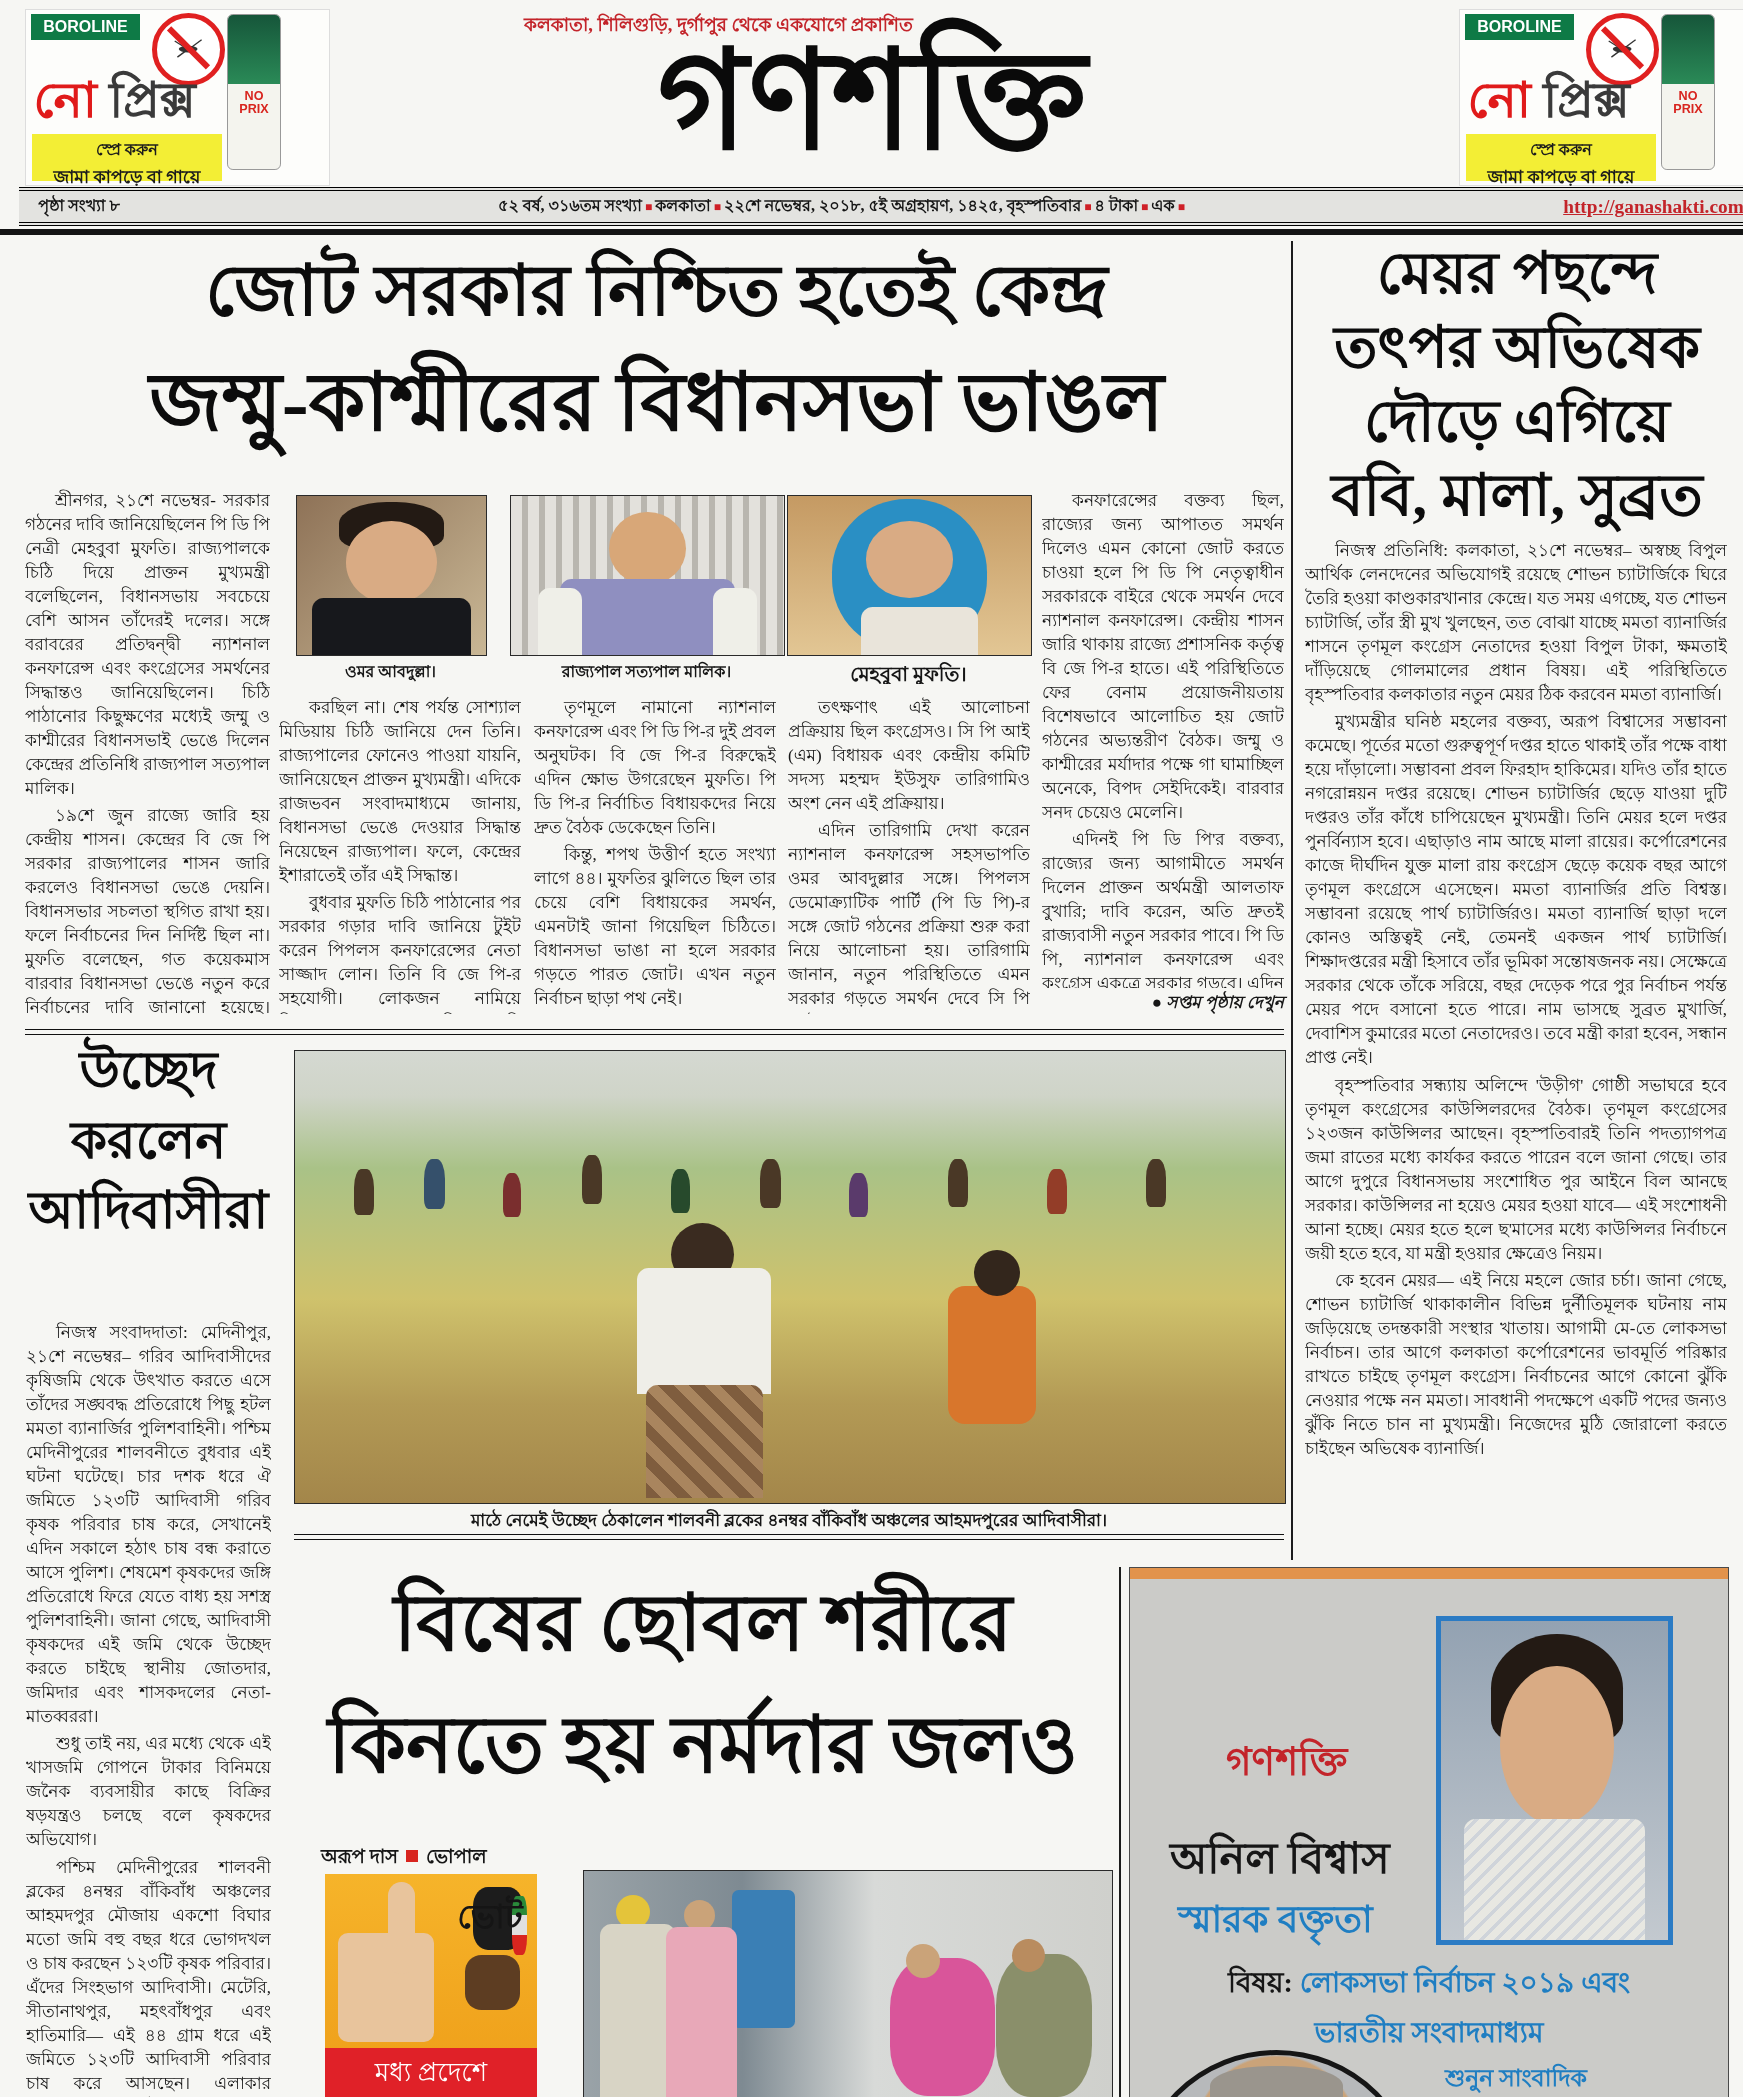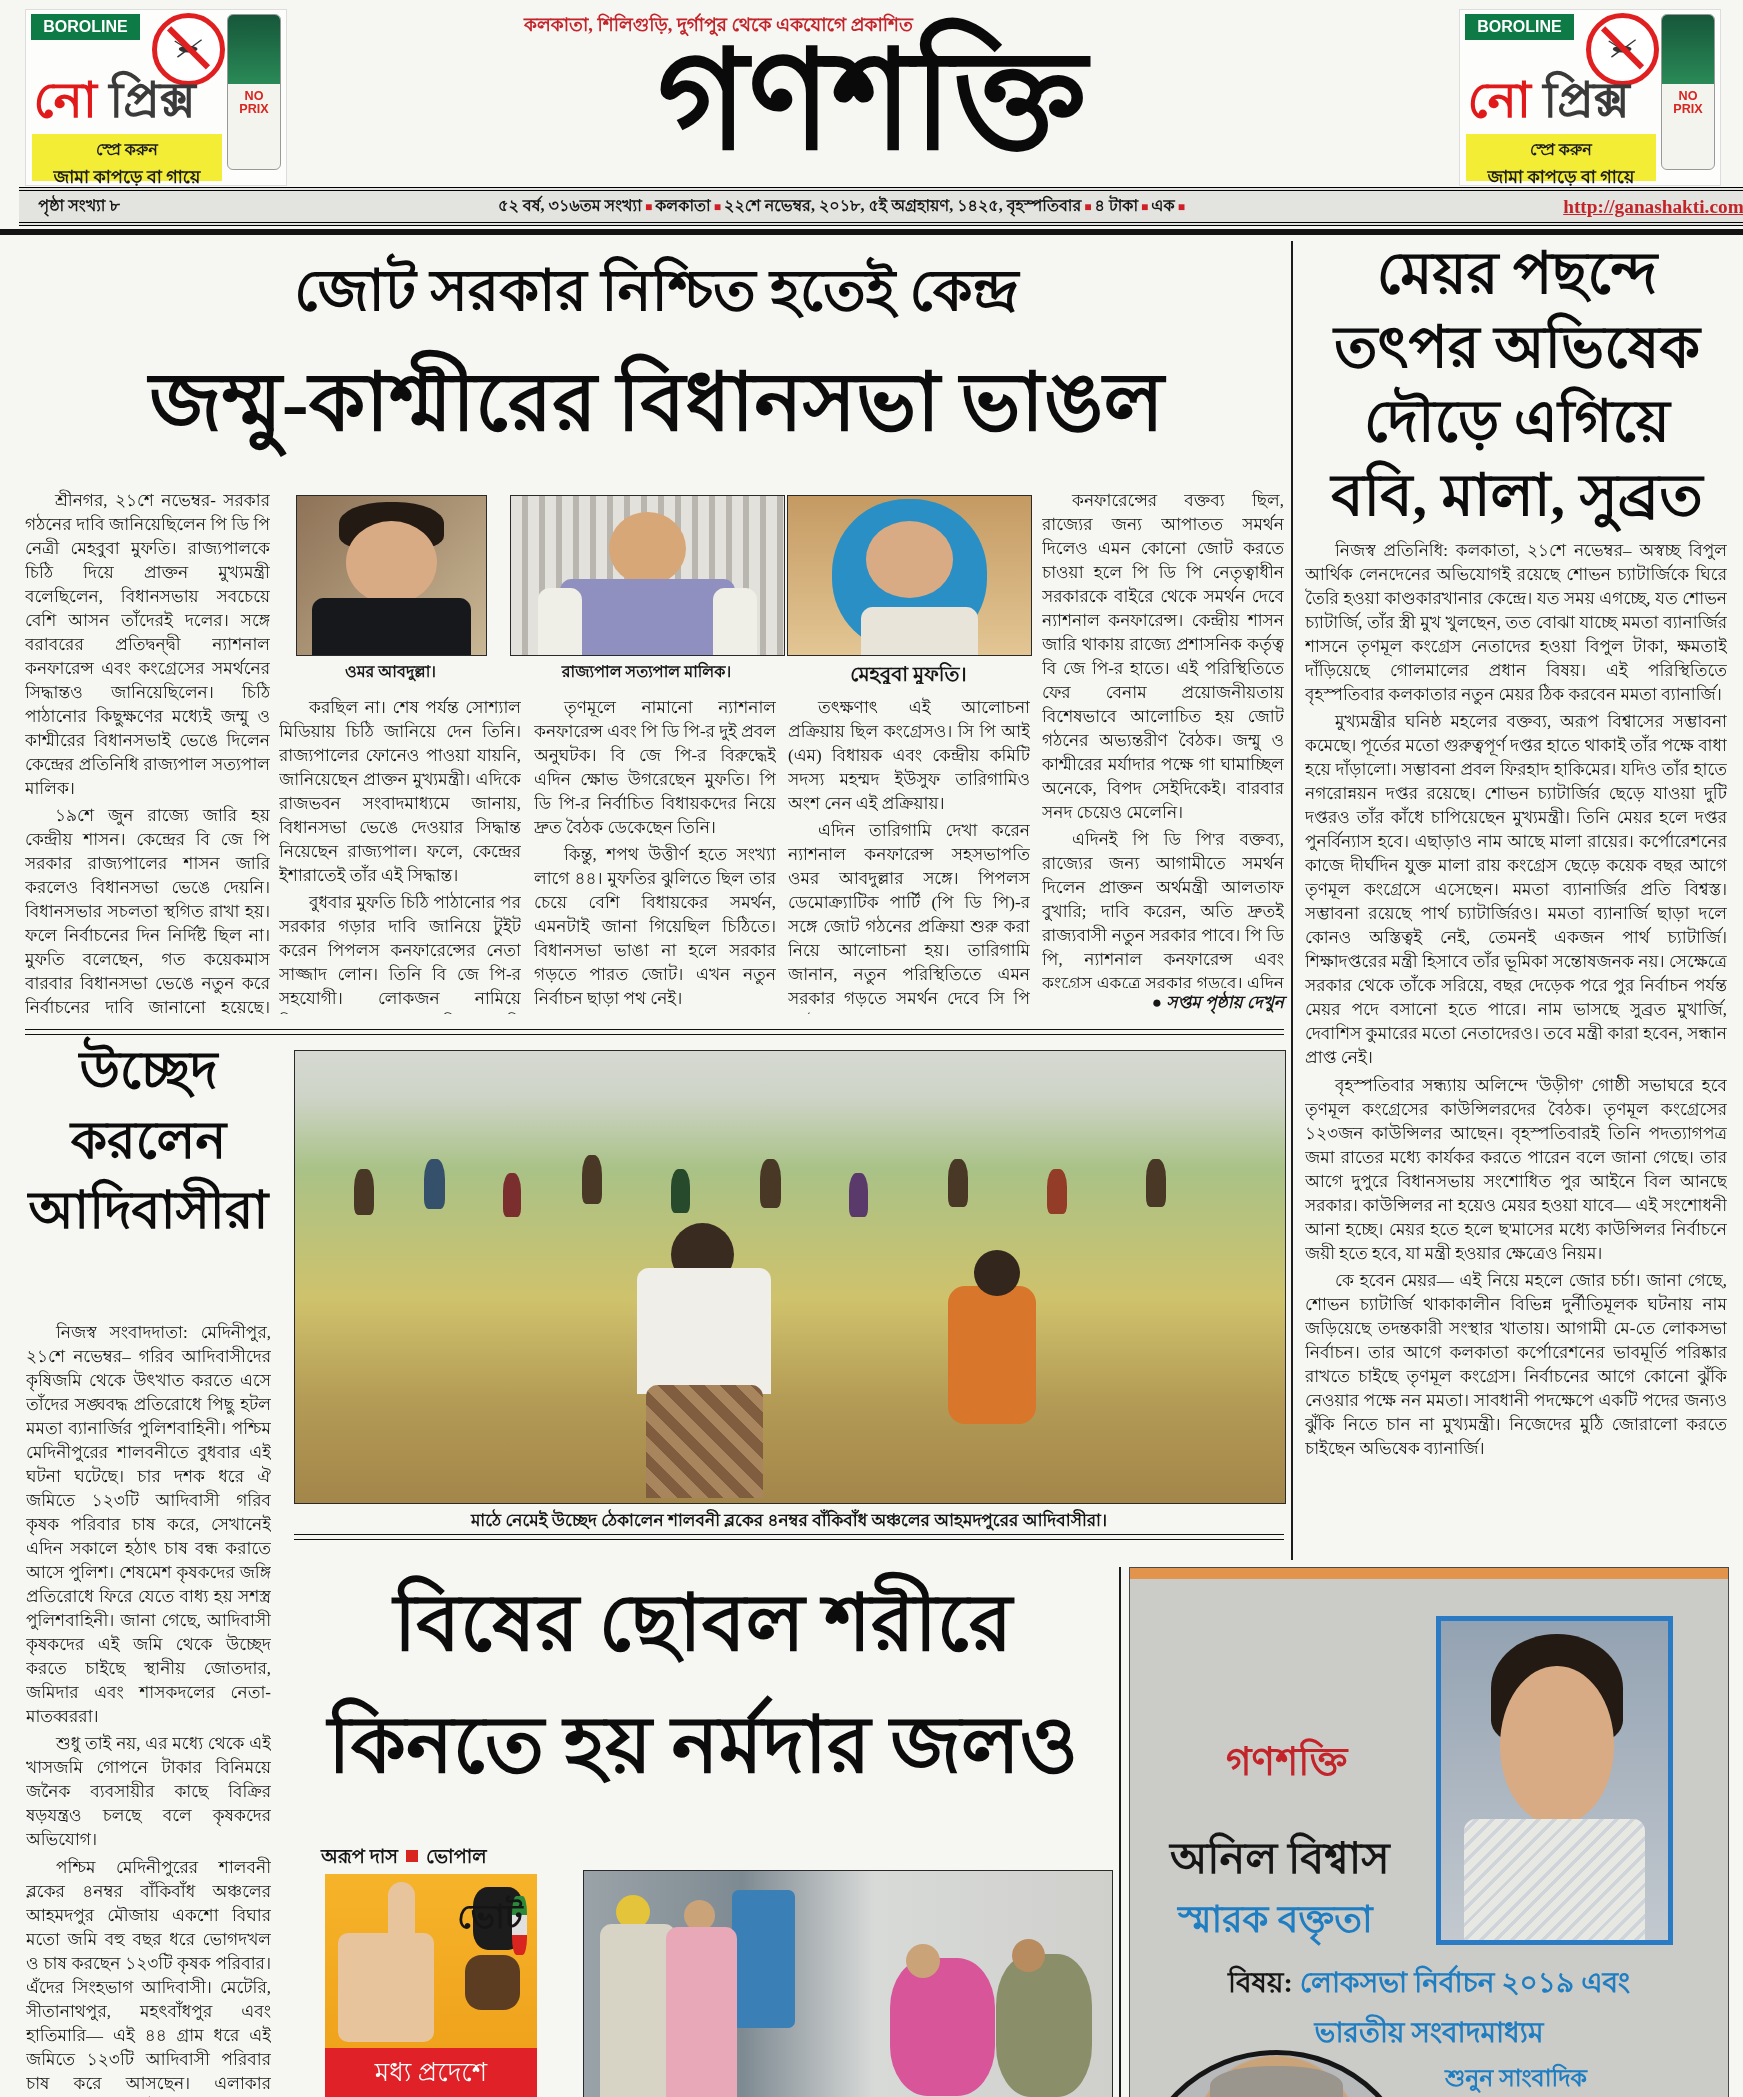--- a/index.html
+++ b/index.html
@@ -16,21 +16,21 @@
   .hrule-heavy{background:#141414;}
   
   #dateline{background:#e3e3e0;border-top:4.2px double #000;border-bottom:4.2px double #000;
             display:flex;align-items:center;font-size:16px;font-weight:bold;box-sizing:border-box;padding:0 19.3px;}
   #date-center{flex:1;text-align:center;}
   #date-center span::after{content:" ■ ";color:#cf2027;font-size:0.75em;}
   #date-url{color:#c3242a;text-decoration:underline;font-size:19.3px;}
   
   #tagline{color:#c3242a;font-weight:bold;font-size:18.5px;}
   #logo{font-weight:bold;text-align:center;font-size:138px;line-height:151px;color:#0a0a0a;}
-  .ad-boro{background:#fdfdfb;border:0.8px solid #ddd;}
+  .ad-boro{background:#fdfdfb;border:0.8px solid #ddd;padding-left:43px;}
   .boro-brand{background:#0e7a46;color:#fff;font-family:"Liberation Sans",sans-serif;
               font-weight:bold;font-size:16px;text-align:center;line-height:26px;}
   .ban-circle{border:5.5px solid #e02020;border-radius:50%;background:#fff;}
   .ban-slash{position:absolute;left:6%;top:44%;width:88%;height:5.9px;background:#e02020;transform:rotate(45deg);}
   .mosq{position:absolute;left:18%;top:22%;width:64%;height:50%;}
   .no-red{color:#e01a1a;font-weight:bold;}
   .prix-dark{color:#3a3a3a;font-weight:bold;}
   .yellow-band{background:#f3ee35;text-align:center;font-weight:bold;color:#1c1c1c;}
   .can{border:0.8px solid #999;border-radius:5.9px;background:#f4f4ee;overflow:hidden;}
   .can-top{background:linear-gradient(#16563a,#2a8a57);height:45%;}
@@ -125,21 +125,21 @@
   <div id="tagline" class="abs" style="left:524px;top:11px;width:696px;height:25px;">কলকাতা, শিলিগুড়ি, দুর্গাপুর থেকে একযোগে প্রকাশিত</div>
   <div id="logo" class="abs" style="left:461px;top:26px;width:822px;height:156px;">গণশক্তি</div>
 
   <div id="dateline" class="abs" style="left:4px;top:187px;width:1744px;height:39px;margin-left:15px;">
     <span>পৃষ্ঠা সংখ্যা ৮</span>
     <span id="date-center"><span>৫২ বর্ষ, ৩১৬তম সংখ্যা</span><span>কলকাতা</span><span>২২শে নভেম্বর, ২০১৮, ৫ই অগ্রহায়ণ, ১৪২৫, বৃহস্পতিবার</span><span>৪ টাকা</span><span>এক</span></span>
     <span id="date-url">http://ganashakti.com</span>
   </div>
   <div class="abs hrule-heavy" style="left:0;top:229px;width:1744px;height:5.9px;"></div>
 
-  <div class="headline abs" style="left:25px;top:241px;width:1263px;height:102px;font-size:57px;line-height:100px;">জোট সরকার নিশ্চিত হতেই কেন্দ্র</div>
+  <div class="headline abs" style="left:25px;top:241px;width:1263px;height:102px;font-size:71px;line-height:100px;">জোট সরকার নিশ্চিত হতেই কেন্দ্র</div>
   <div class="headline abs" style="left:25px;top:345px;width:1263px;height:126px;font-size:81px;line-height:117px;">জম্মু-কাশ্মীরের বিধানসভা ভাঙল</div>
 
   <div class="body-text abs" style="left:25px;top:489px;width:245px;height:525px;">
       <p>শ্রীনগর, ২১শে নভেম্বর- সরকার গঠনের দাবি জানিয়েছিলেন পি ডি পি নেত্রী মেহবুবা মুফতি। রাজ্যপালকে চিঠি দিয়ে প্রাক্তন মুখ্যমন্ত্রী বলেছিলেন, বিধানসভায় সবচেয়ে বেশি আসন তাঁদেরই দলের। সঙ্গে বরাবরের প্রতিদ্বন্দ্বী ন্যাশনাল কনফারেন্স এবং কংগ্রেসের সমর্থনের সিদ্ধান্তও জানিয়েছিলেন। চিঠি পাঠানোর কিছুক্ষণের মধ্যেই জম্মু ও কাশ্মীরের বিধানসভাই ভেঙে দিলেন কেন্দ্রের প্রতিনিধি রাজ্যপাল সত্যপাল মালিক।</p>
       <p>১৯শে জুন রাজ্যে জারি হয় কেন্দ্রীয় শাসন। কেন্দ্রের বি জে পি সরকার রাজ্যপালের শাসন জারি করলেও বিধানসভা ভেঙে দেয়নি। বিধানসভার সচলতা স্থগিত রাখা হয়। ফলে নির্বাচনের দিন নির্দিষ্ট ছিল না। মুফতি বলেছেন, গত কয়েকমাস বারবার বিধানসভা ভেঙে নতুন করে নির্বাচনের দাবি জানানো হয়েছে। ন্যাশনাল কনফারেন্স নেতা ওমর আবদুল্লাও বলেছেন, বারবার বিধানসভা ভেঙে নতুন নির্বাচনের দাবি জানানো হয়েছে। শোনা হয়নি। সরকার গড়ার দাবিতে চিঠি দেওয়ার পরই ভেঙে দেওয়া হলো। এই দুয়ের মধ্যে যোগাযোগ রয়েছে।</p>
     </div>
 
   <div class="ph p-omar abs" style="left:296px;top:495px;width:189px;height:159px;">
     <div class="hair" style="left:22%;top:4%;width:56%;height:30%;"></div>
     <div class="face" style="left:26%;top:16%;width:48%;height:52%;"></div>

